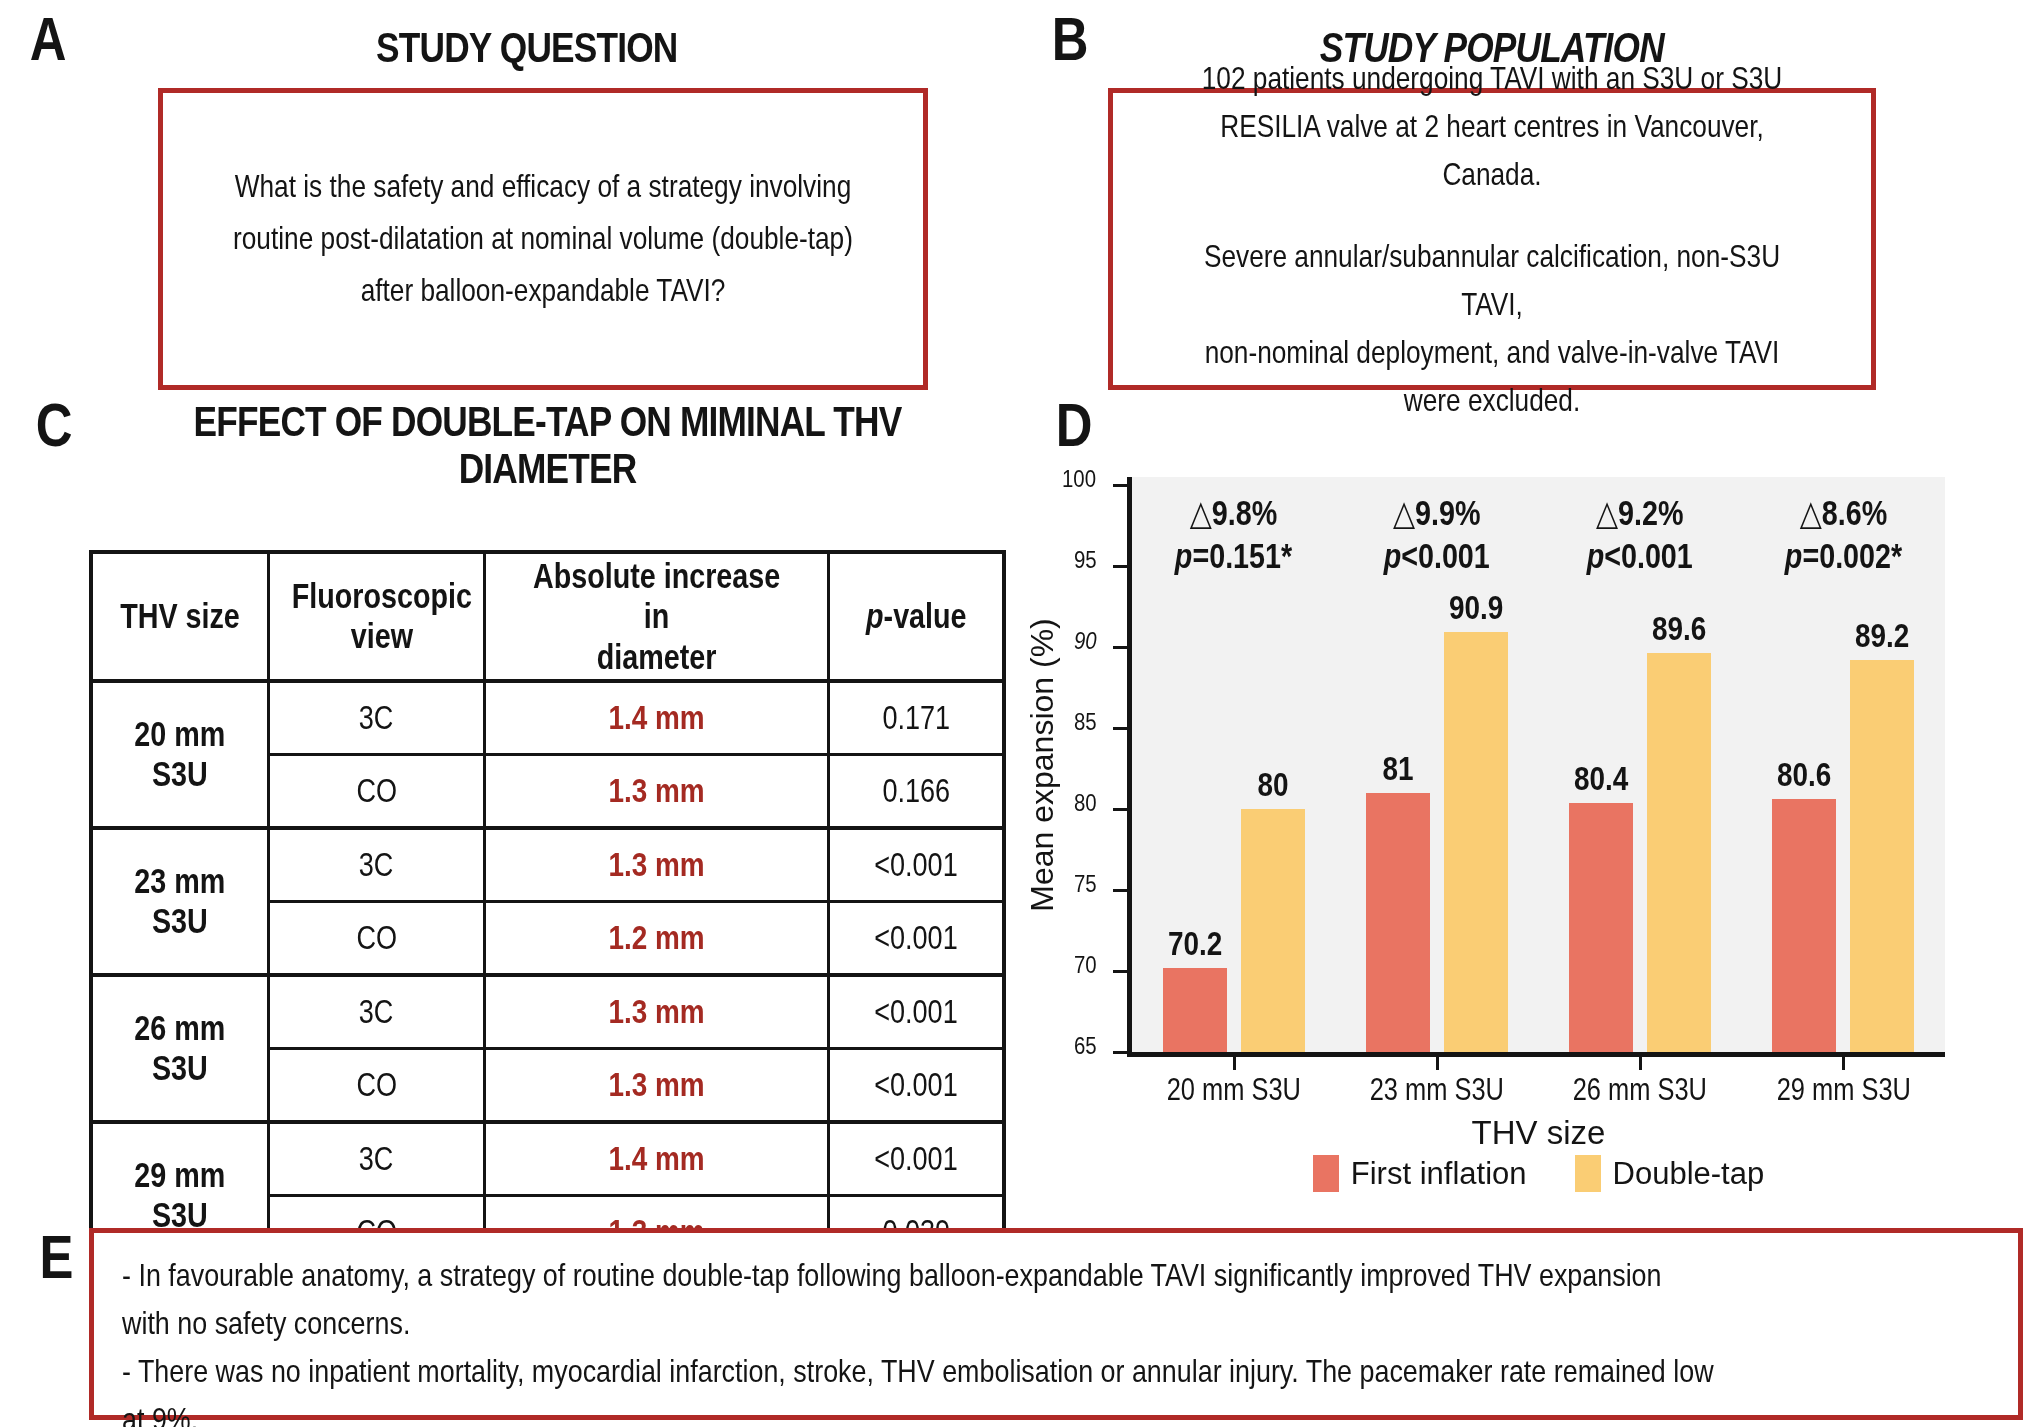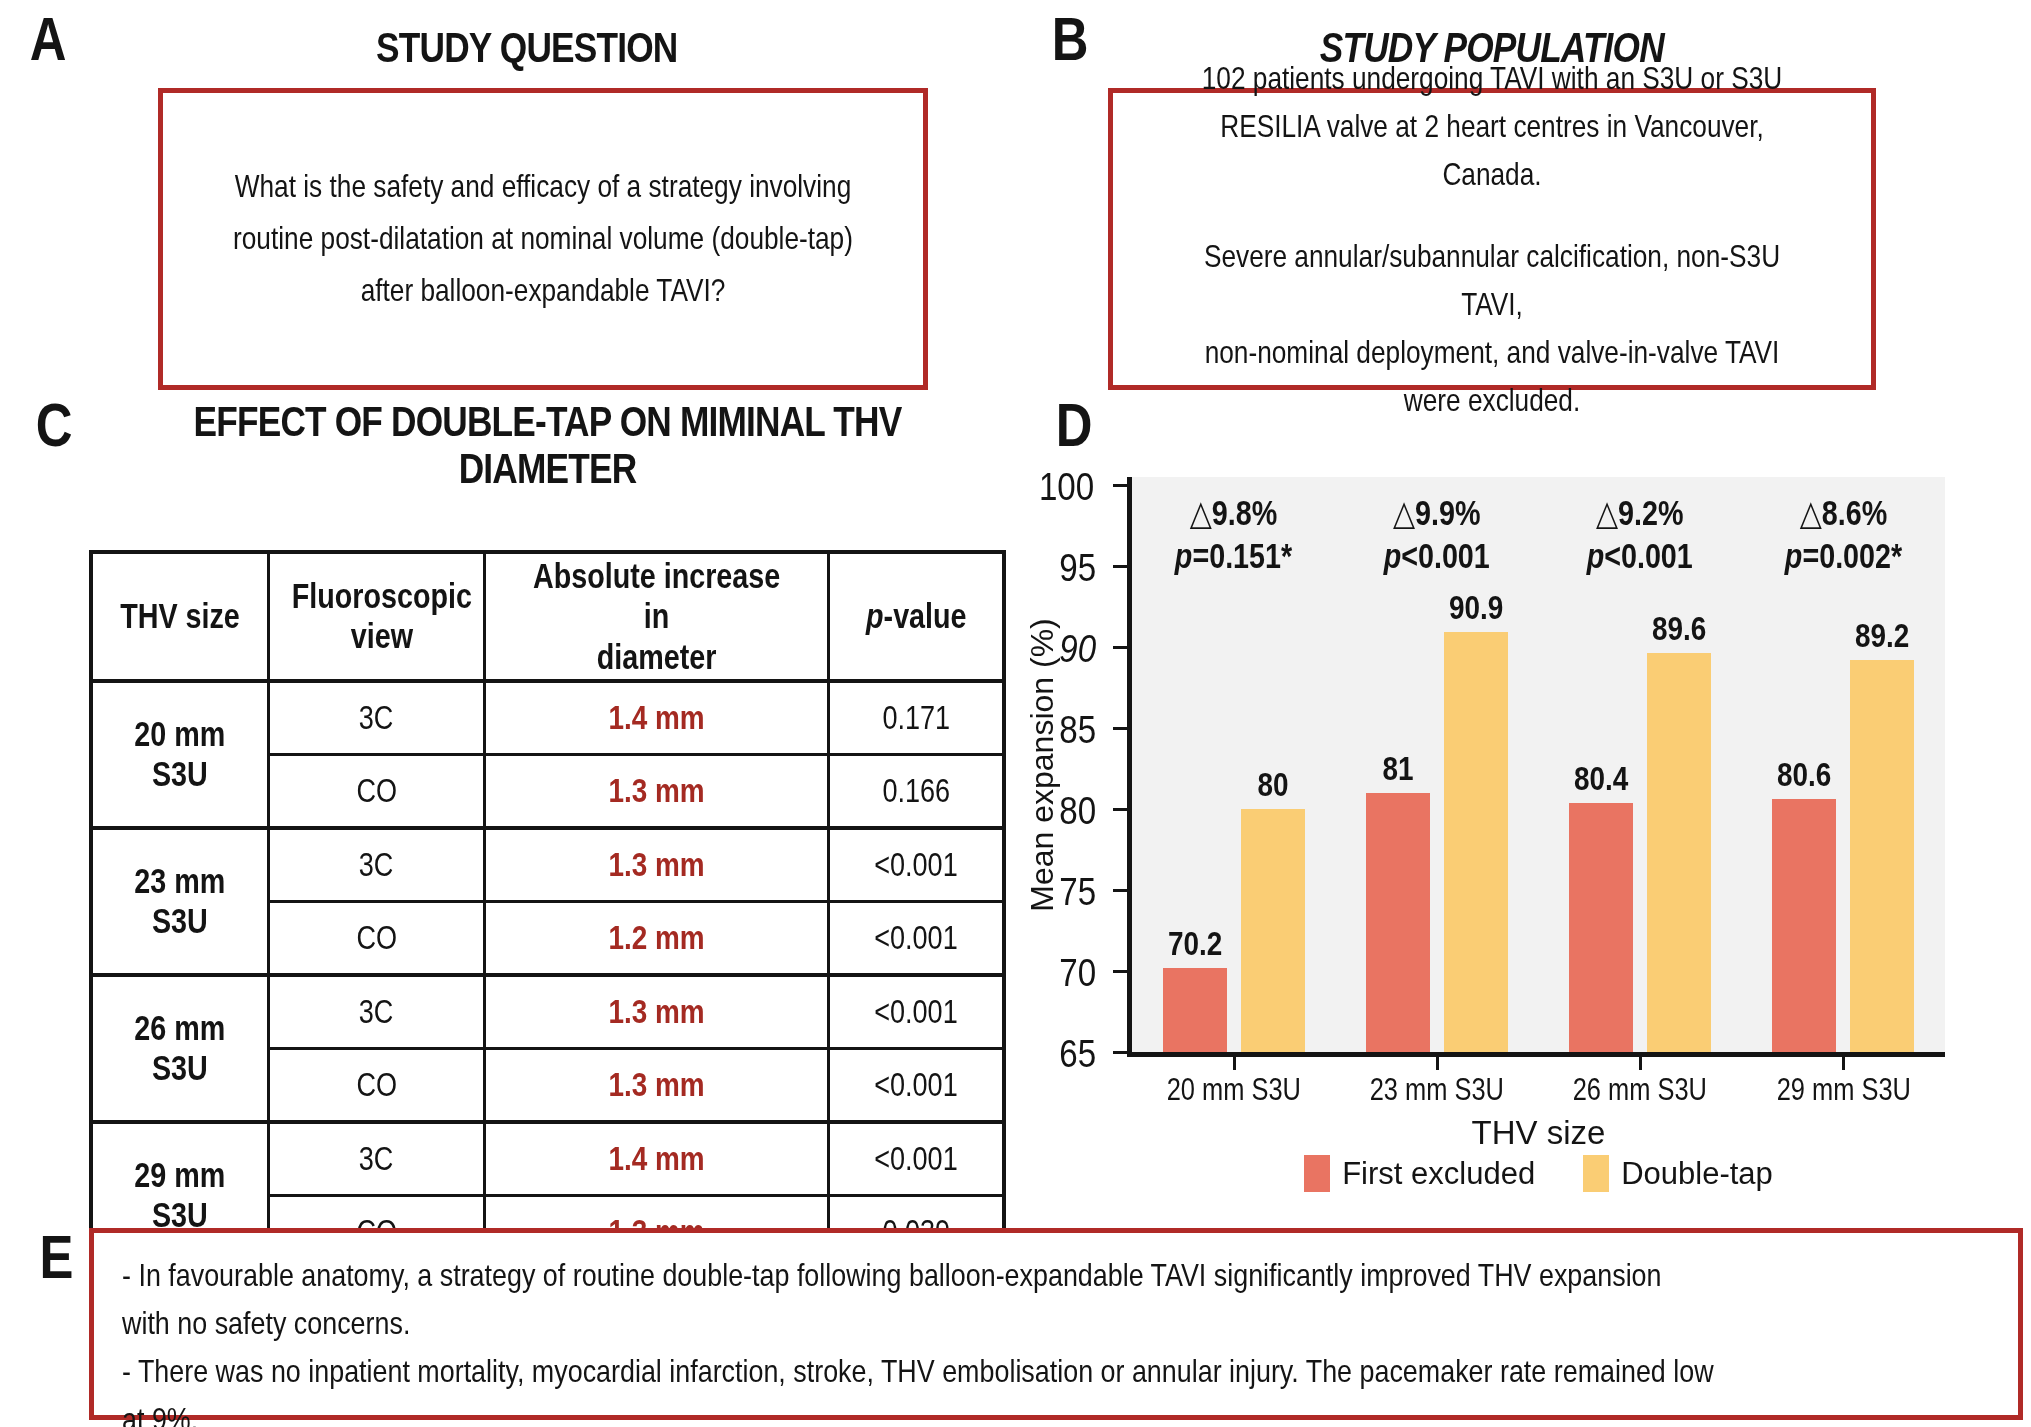--- a/index.html
+++ b/index.html
@@ -25,21 +25,21 @@
   .ctable td{height:66px;font-size:33px;}
   .ctable td.size{font-weight:bold;font-size:35px;}
   .ctable td.inc{color:var(--dred,#A42A22);font-weight:bold;font-size:34px;}
   .ctable tr.gstart td{border-top-width:4px;}
 
   
   .plot-bg{position:absolute;left:1132px;top:477px;width:813px;height:575px;background:var(--plotbg,#F2F2F2);}
   .y-axis-line{position:absolute;left:1127px;top:477px;width:5px;height:580px;background:#141414;}
   .x-axis-line{position:absolute;left:1127px;top:1052px;width:818px;height:5px;background:#141414;}
   .ytick{position:absolute;width:14px;height:3px;background:#141414;}
-  .yticklabel{position:absolute;width:72px;text-align:right;font-size:39px;}
+  .yticklabel{position:absolute;width:72px;text-align:right;font-size:24px;}
   .yticklabel .cond{transform:scaleX(0.85);}
   .xtick{position:absolute;width:3px;height:13px;background:#141414;}
   .xcatlabel{position:absolute;width:220px;text-align:center;font-size:31px;}
   .bar{position:absolute;width:64px;}
   .valuelabel{position:absolute;width:140px;text-align:center;font-weight:bold;font-size:34px;}
   .anno{position:absolute;width:320px;text-align:center;font-weight:bold;font-size:35px;line-height:1.22;}
   .x-axis-title{position:absolute;left:1132px;top:1114px;width:813px;text-align:center;font-size:33px;}
   .y-axis-title{position:absolute;left:1042px;top:765px;white-space:nowrap;font-size:32px;
     transform:translate(-50%,-50%) rotate(-90deg);}
   .legend{position:absolute;left:1132px;top:1155px;width:813px;display:flex;justify-content:center;align-items:center;gap:48px;font-size:31px;}
@@ -197,21 +197,21 @@
       <div class="xtick" style="left: 1842.38px; top: 1057px;"></div>
       <div class="xcatlabel" style="left: 1733.38px; top: 1072px;"><span class="cond">29 mm S3U</span></div>
     </div>
 
   <div class="y-axis-title"><span>Mean expansion (%)</span></div>
   <div class="x-axis-title"><span>THV size</span></div>
 
   <div class="legend">
     <span class="legend-item">
       <span class="swatch" id="sw0" style="background: rgb(233, 116, 98);"></span>
-      <span>First excluded</span>
+      <span>First inflation</span>
     </span>
     <span class="legend-item">
       <span class="swatch" id="sw1" style="background: rgb(250, 205, 116);"></span>
       <span>Double-tap</span>
     </span>
   </div>
 
   <div class="pletter" style="left:36px;top:1226px;"><span class="cond">E</span></div>
   <div class="concl-box">
     <div class="concl-body"><span class="cond-l">- In favourable anatomy, a strategy of routine double-tap following balloon-expandable TAVI significantly improved THV expansion with no safety concerns.

